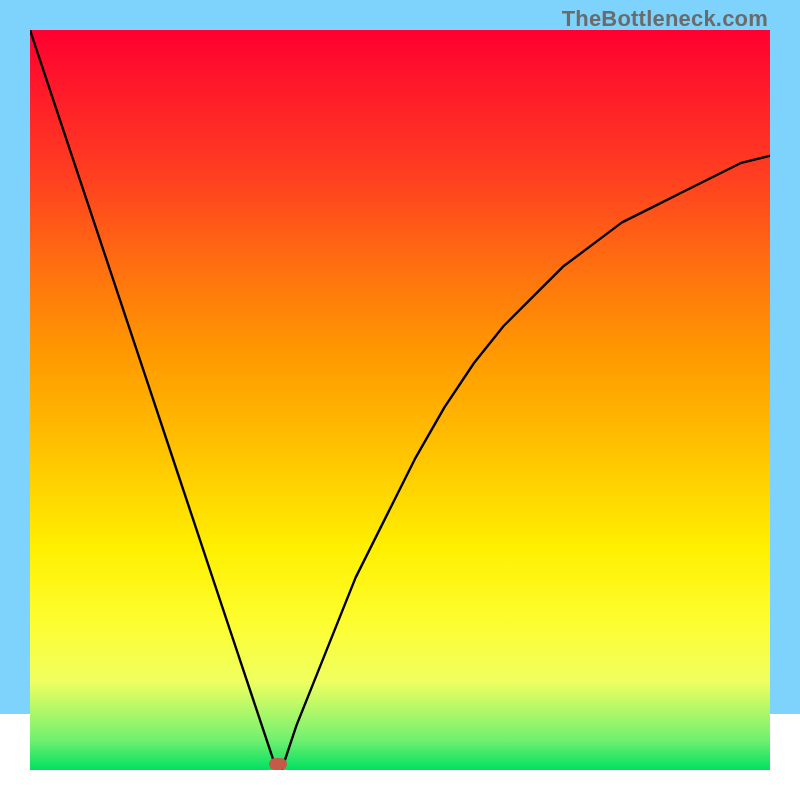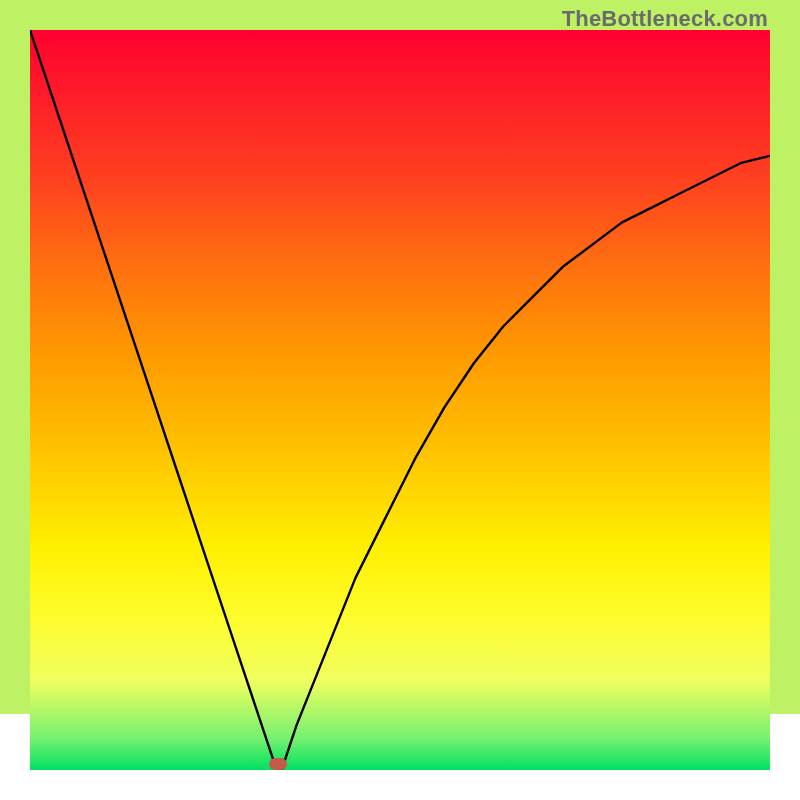--- a/index.html
+++ b/index.html
@@ -1,20 +1,20 @@
 <!DOCTYPE html>
 <html><head>
 <meta charset="utf-8">
 <style>
   * { margin: 0; padding: 0; box-sizing: border-box; }
   html, body { width: 800px; height: 800px; overflow: hidden; }
   .frame {
     width: 800px;
     height: 714px;
-    background: #bef264;
+    background: #7dd3fc;
     position: relative;
   }
   .plot-area {
     position: absolute;
     left: 30px;
     top: 30px;
     width: 740px;
     height: 740px;
     background: linear-gradient(to bottom,
       #ff0030 0%,

